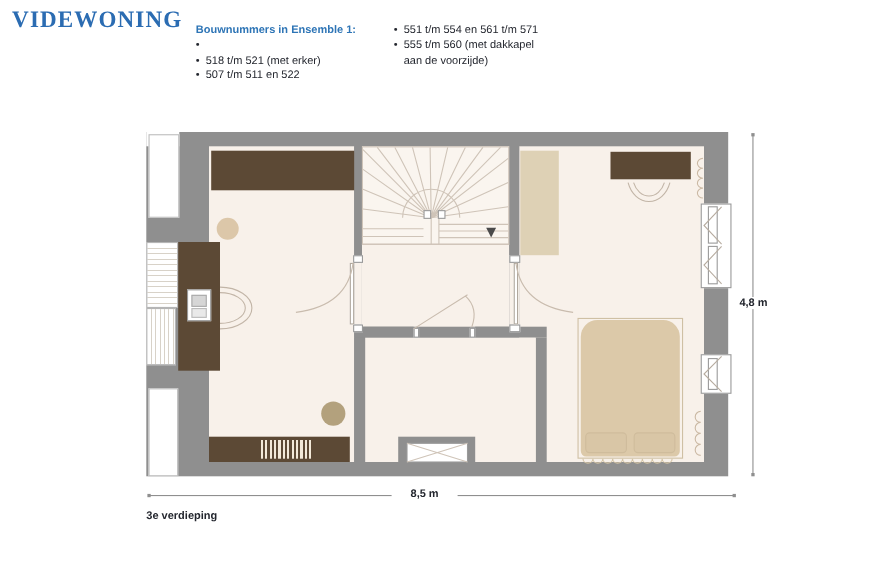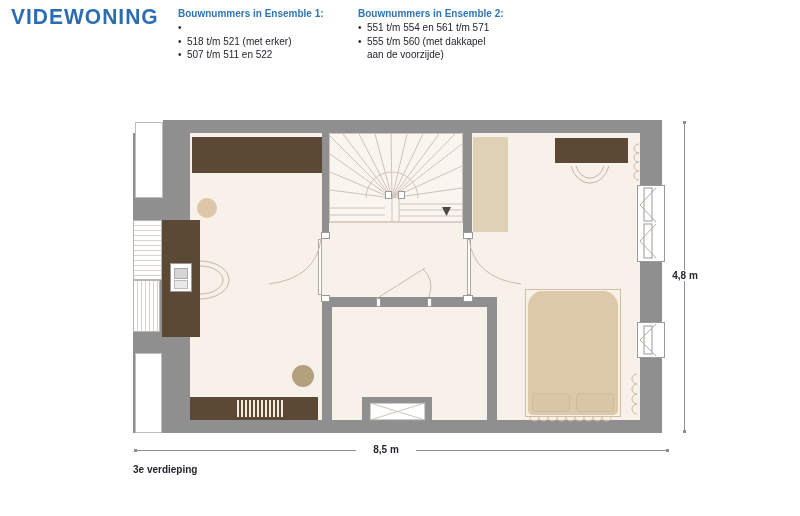--- a/index.html
+++ b/index.html
@@ -1,22 +1,22 @@
 <!DOCTYPE html>
 <html style="--logo-blue: #2b6cb2; --heading-blue: #2e75b6; --ink: #23262e; --wall: #8f8f8f; --floor: #f8f1ea; --floor-stair: #faf5ef; --wood-dark: #5c4935; --beige-light: #ded1b5; --bed-beige: #dcc9a9; --stool-beige: #dcc7a9; --pouf-olive: #b3a17d; --line-warm: #cfc2b4; --line-gray: #9a9a9a; --dim-gray: #8f8f8f;"><head>
 <meta charset="utf-8">
 <style>
   html,body{margin:0;padding:0;background:#fff;}
   body{width:800px;height:516px;position:relative;overflow:hidden;
        font-family:"Liberation Sans",sans-serif;color:var(--ink);}
   .abs{position:absolute;}
   
-  .logo{left:11px;top:5px;font-family:Liberation Sans, sans-serif;font-weight:bold;
+  .logo{left:11px;top:5px;font-family:Liberation Serif, serif;font-weight:bold;
         font-size:21px;letter-spacing:1px;color:var(--logo-blue);transform:scaleY(1.02);}
-  .col{top:7px;font-size:10px;line-height:13.8px;}
+  .col{top:21px;font-size:10px;line-height:13.8px;}
   .col1{left:178px;width:175px;}
   .col2{left:358px;width:175px;}
   .hd{color:var(--heading-blue);font-weight:bold;}
   .tl{display:flex;}
   .tl .b{width:9px;flex:0 0 9px;}
   .tl.cont{padding-left:9px;}
   .note{margin-top:9px;}
   
   .plan{left:133px;top:120px;width:529px;height:313px;background:var(--wall);}
   .plan .abs{position:absolute;}
@@ -62,21 +62,20 @@
       <span class="b">•</span>
       <span>518 t/m 521 (met erker)</span>
     </div>
   <div class="tl">
       <span class="b">•</span>
       <span>507 t/m 511 en 522</span>
     </div>
 </div>
 
 <div class="abs col col2">
-  <div class="hd">Bouwnummers in Ensemble 2:</div>
   <div class="tl">
       <span class="b">•</span>
       <span>551 t/m 554 en 561 t/m 571</span>
     </div>
   <div class="tl">
       <span class="b">•</span>
       <span>555 t/m 560 (met dakkapel</span>
     </div>
   <div class="tl cont">
       <span>aan de voorzijde)</span>

